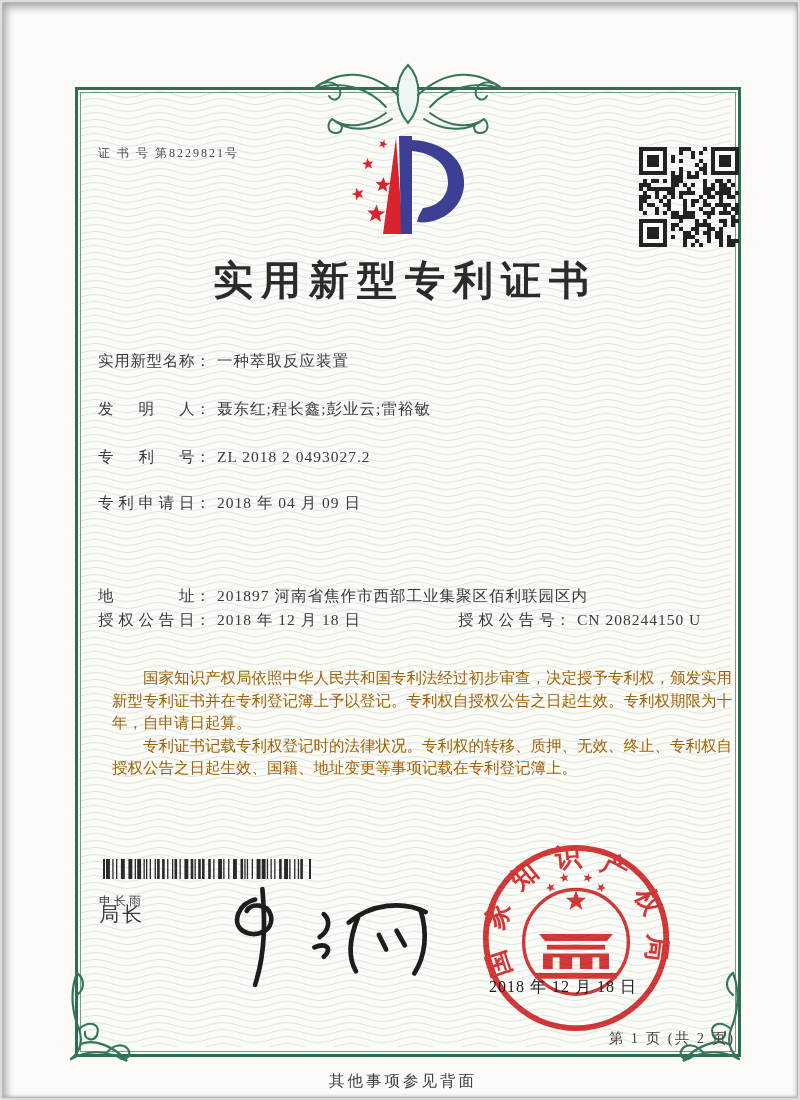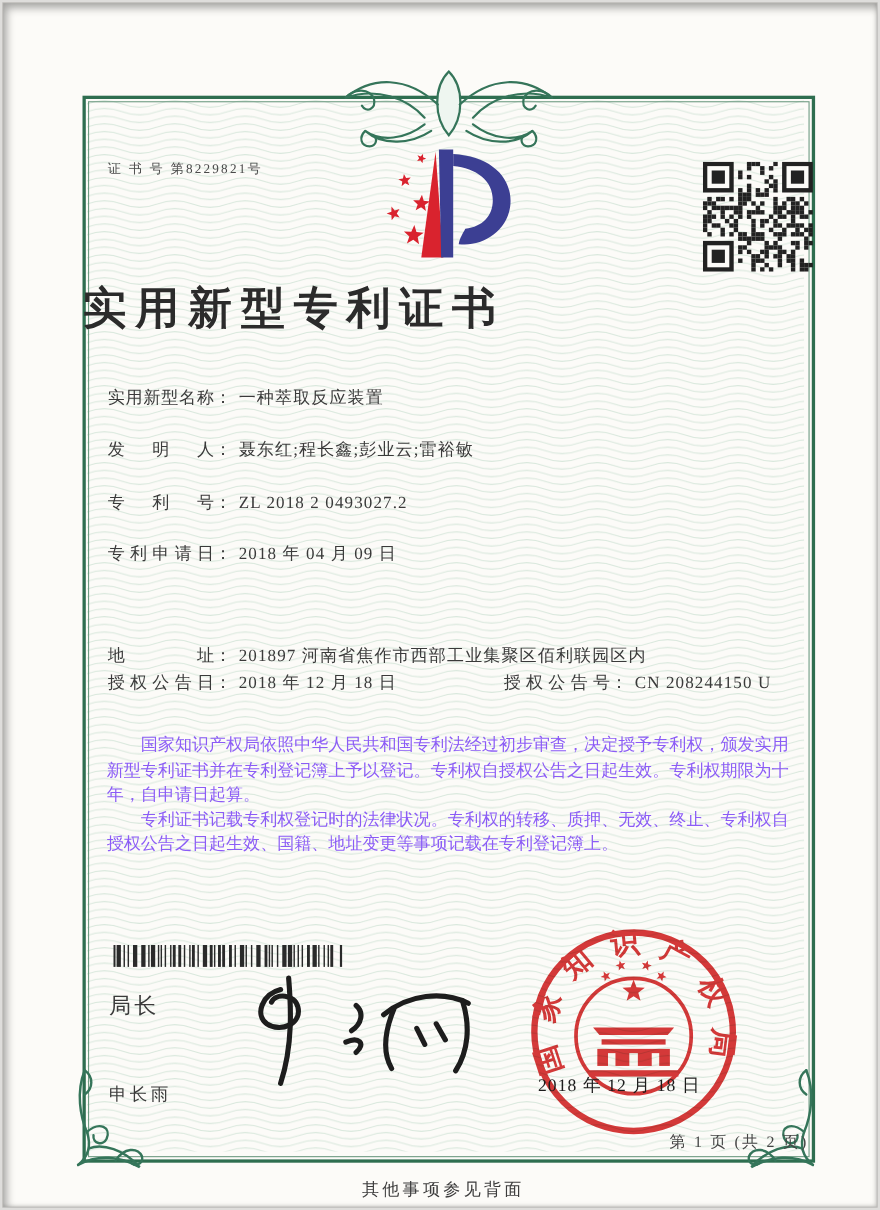--- a/index.html
+++ b/index.html
@@ -10,32 +10,32 @@
   
   .frame{position:absolute;left:72px;top:84px;width:660px;height:964px;
          border:3px solid #2e6e50;z-index:1;}
   .frame .inner{position:absolute;left:2px;top:2px;right:2px;bottom:2px;border:1px solid #6f9c83;}
   .waves{position:absolute;left:76px;top:88px;width:652px;height:956px;z-index:0;opacity:.55;}
   .ornament{position:absolute;z-index:2;}
   .content{position:absolute;z-index:3;}
   .cert-no{left:95px;top:142px;font-size:12px;letter-spacing:2px;color:#4a4a4a;text-align:center;}
   .logo{left:330px;top:128px;width:150px;height:112px;}
   .qr{left:636px;top:144px;width:100px;height:100px;}
-  .title{left:72px;top:250px;width:660px;font-size:40px;font-weight:bold;
+  .title{left:72px;top:250px;width:660px;text-align:center;font-size:40px;font-weight:bold;
          letter-spacing:8px;color:#2b2b2b;}
   .frow{left:95px;font-size:15.5px;letter-spacing:.5px;white-space:nowrap;}
   .flabel{display:inline-block;width:97px;text-align:justify;text-align-last:justify;vertical-align:top;}
   .fcolon{display:inline-block;margin-right:6px;}
   .fvalue{letter-spacing:1px;}
   .grant2{position:absolute;left:360px;top:0;white-space:nowrap;}
-  .paras{left:94px;top:664px;width:620px;font-size:15.5px;line-height:22.5px;text-align:justify;color:#8b5cf6;}
+  .paras{left:109px;top:664px;width:620px;font-size:15.5px;line-height:22.5px;text-align:justify;color:#a16207;}
   .paras p{margin:0;text-indent:2em;}
   .barcode{left:100px;top:856px;width:210px;height:20px;}
   .signer-title{left:96px;top:898px;font-size:20px;letter-spacing:3px;}
-  .signer-name{left:96px;top:982px;font-size:16px;letter-spacing:3px;}
+  .signer-name{left:96px;top:890px;font-size:12px;letter-spacing:3px;}
   .signature{left:212px;top:882px;width:230px;height:104px;}
   .seal{left:476px;top:838px;width:194px;height:194px;mix-blend-mode:multiply;opacity:.93;}
   .seal-date{left:486px;top:974px;font-size:16px;color:#1c1c1c;letter-spacing:1px;z-index:4;}
   .page-num{left:72px;top:1026px;width:660px;text-align:right;font-size:14.5px;letter-spacing:2px;color:#444;}
   .back-note{left:0;top:1068px;width:800px;text-align:center;font-size:15.5px;letter-spacing:3px;color:#3c3c3c;}
 </style>
 </head>
 <body>
 
 <div class="paper">

